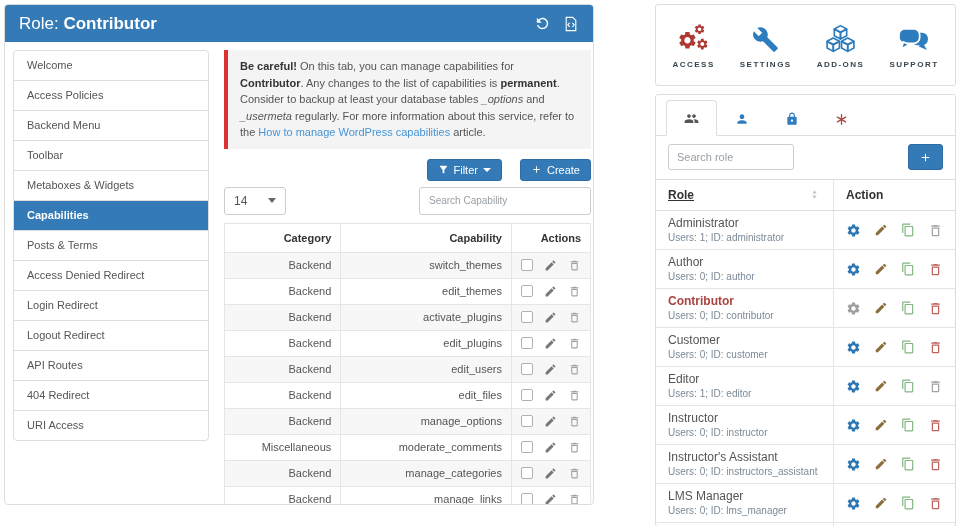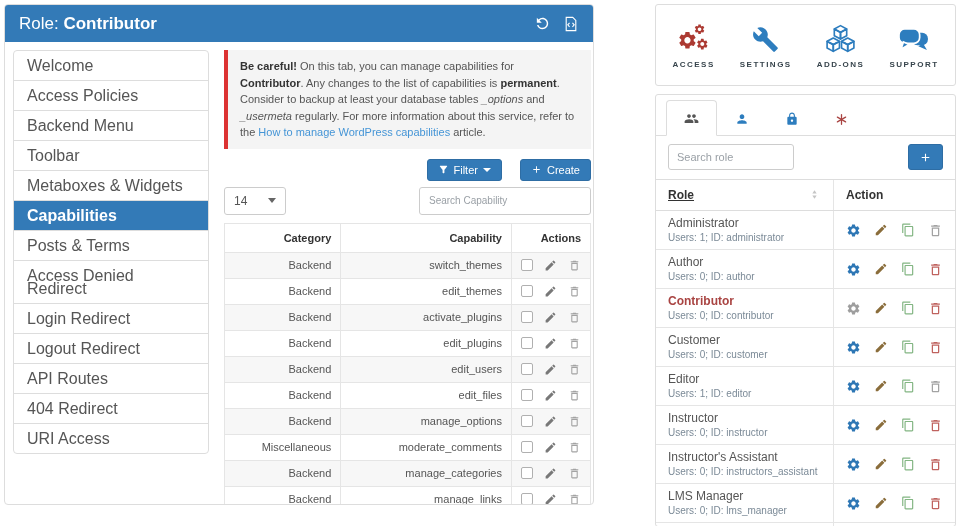--- a/index.html
+++ b/index.html
@@ -13,21 +13,21 @@
   .lp-header { height:37px; background:#337ab7; display:flex; align-items:center;
     padding:0 14px; color:#fff; }
   .lp-title { font-size:17px; }
   .lp-title b { font-weight:bold; }
   .hdr-icons { margin-left:auto; display:flex; gap:12px; align-items:center; }
   .hdr-icon { color:#fff; cursor:pointer; display:flex; }
 
   .lp-body { position:relative; height:464px; }
   .side-nav { position:absolute; left:8px; top:8px; width:196px;
     border:1px solid #ddd; border-radius:4px; background:#fff; overflow:hidden; }
-  .side-item { padding:8px 13px; font-size:16px; color:#555;
+  .side-item { padding:8px 13px; font-size:11px; color:#555;
     border-bottom:1px solid #ddd; cursor:pointer; line-height:13px; }
   .side-item:last-child { border-bottom:none; }
   .side-item[data-active="true"] { background:#337ab7; color:#fff; font-weight:bold; }
 
   .lp-main { position:absolute; left:219px; top:8px; right:2px; }
   .notice { background:#f4f4f4; border-left:4px solid #dc3232; padding:8px 12px;
     font-size:11px; color:#555; line-height:1.5; }
   .notice .b { font-weight:bold; color:#333; }
   .notice .i { font-style:italic; }
   .notice .lnk { color:#4595d6; cursor:pointer; }

